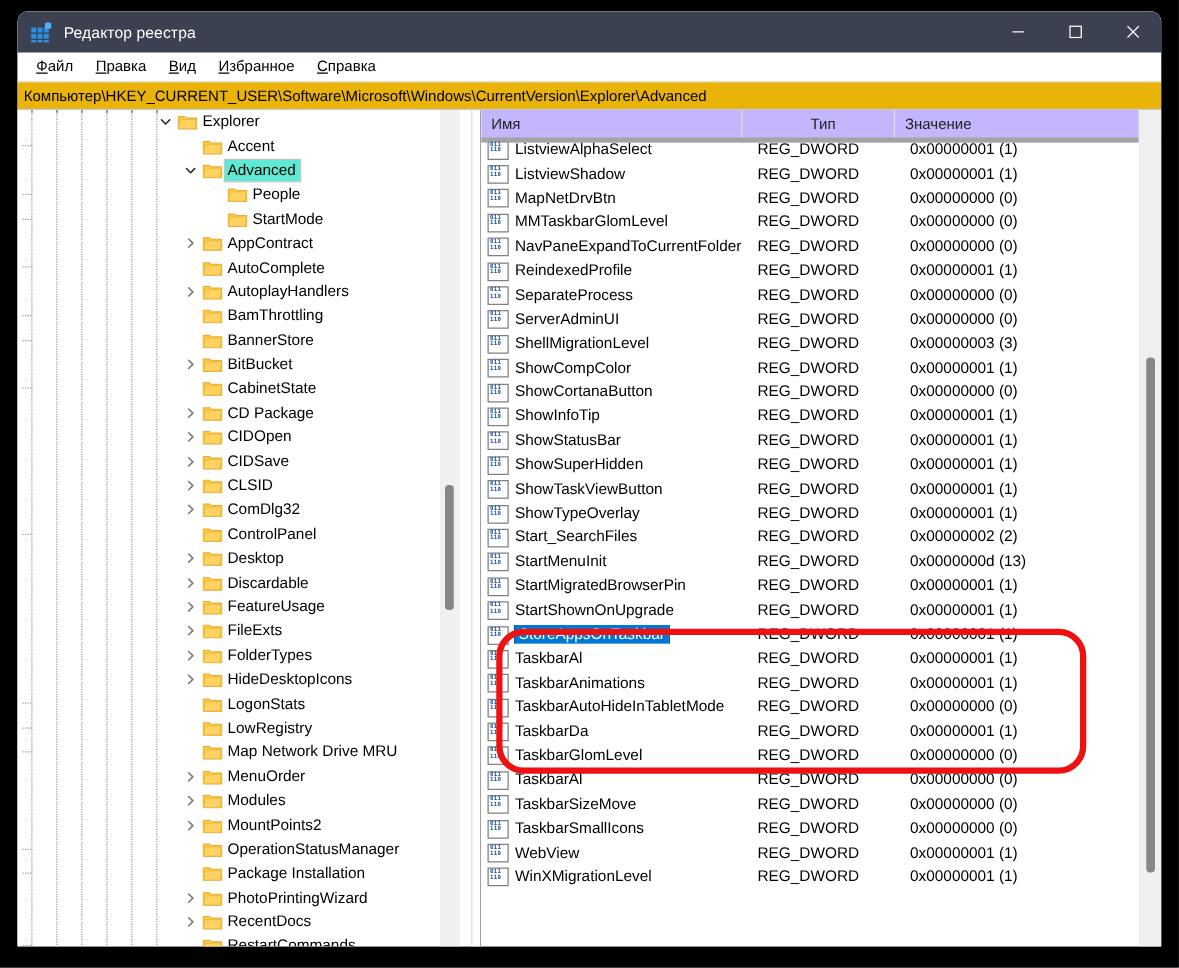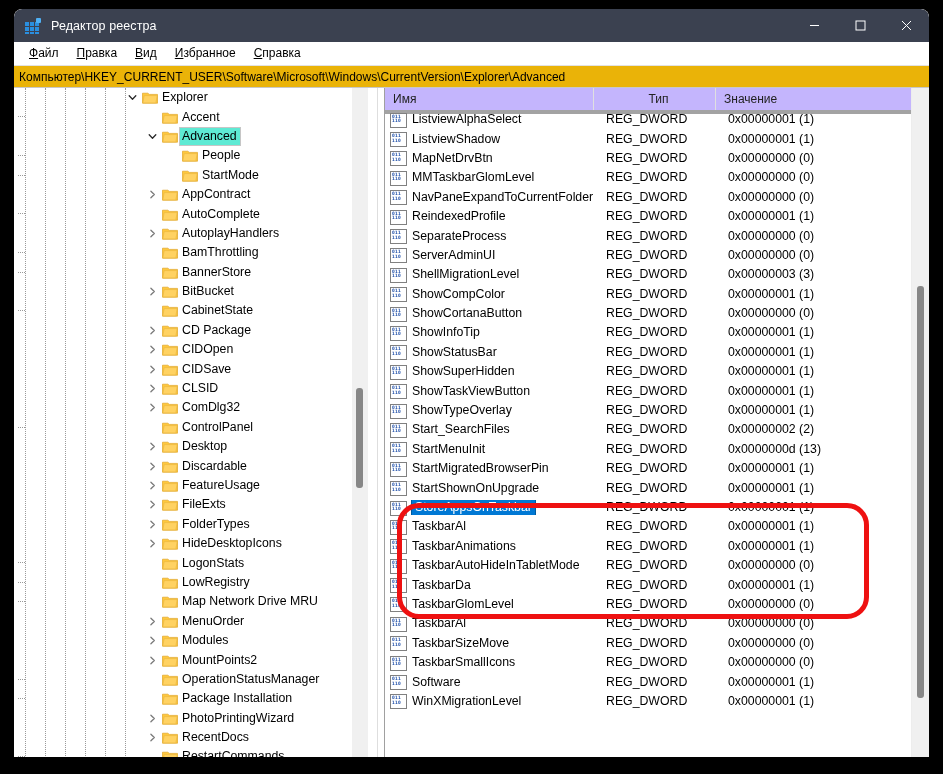--- a/index.html
+++ b/index.html
@@ -1162,21 +1162,21 @@
             </span>
             <span class="rname"><span>TaskbarSmallIcons</span></span>
             <span class="rtype">REG_DWORD</span>
             <span class="rval">0x00000000 (0)</span>
           </div>
           <div class="lrow">
             <span class="ricon">
               <span class="bk"></span>
               <span class="bits">011<br>110</span>
             </span>
-            <span class="rname"><span>Software</span></span>
+            <span class="rname"><span>WebView</span></span>
             <span class="rtype">REG_DWORD</span>
             <span class="rval">0x00000001 (1)</span>
           </div>
           <div class="lrow">
             <span class="ricon">
               <span class="bk"></span>
               <span class="bits">011<br>110</span>
             </span>
             <span class="rname"><span>WinXMigrationLevel</span></span>
             <span class="rtype">REG_DWORD</span>

